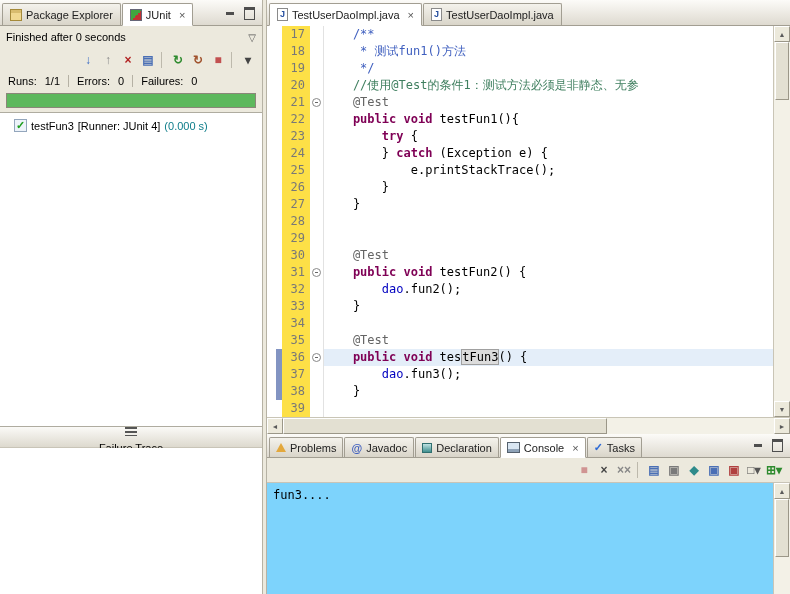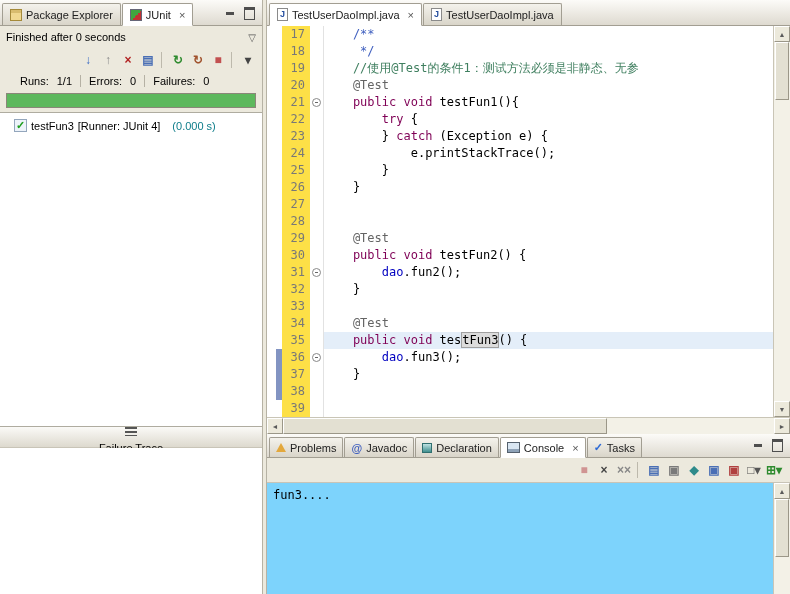--- a/index.html
+++ b/index.html
@@ -22,29 +22,29 @@
 
   
   .tbico{width:20px;height:18px;text-align:center;line-height:18px;font-size:12px;font-weight:bold;}
   .tsep{width:4px;height:16px;border-left:1px solid #BDB9AC;margin:0 3px;}
 
   
   .left-panel{position:absolute;left:0;top:0;width:263px;height:594px;display:flex;flex-direction:column;background:#ECE9DD;border-right:1px solid #B6B2A4;}
   .junit-status{display:flex;align-items:center;height:22px;padding:0 6px;}
   .junit-status .pulldown{margin-left:auto;color:#555;font-size:10px;}
   .junit-toolbar{display:flex;justify-content:flex-end;align-items:center;height:24px;padding:0 4px;}
-  .junit-counts{display:flex;align-items:center;gap:8px;height:18px;padding:0 20px;text-align:center;}
+  .junit-counts{display:flex;align-items:center;gap:8px;height:18px;padding:0 8px;text-align:center;}
   .cnt-div{width:1px;height:12px;background:#B5B1A4;}
   .progress-wrap{margin:3px 6px 4px 6px;height:15px;border:1px solid #8A8779;background:#DCD9CE;}
   .progress-fill{height:100%;width:100%;}
   .junit-tree{flex:1;background:#FFF;border-top:1px solid #AFACA0;padding-top:5px;overflow:hidden;}
   .tree-item{display:flex;align-items:center;gap:4px;padding:1px 4px 1px 14px;}
   .test-ok{width:13px;height:13px;border:1px solid #93A6BC;background:#EDF3FA;color:#1E9E1E;
            font-size:11px;line-height:11px;text-align:center;font-weight:bold;flex:0 0 auto;}
-  .ttime{color:#0E7D8A;margin-left:8px;}
+  .ttime{color:#0E7D8A;}
   .failure-header{display:flex;align-items:center;gap:6px;height:22px;padding:0 5px;
                   background:linear-gradient(#FBFAF7,#DDD9CE);border-top:1px solid #AFACA0;border-bottom:1px solid #C8C4B7;flex-direction:column;}
   .ft-lines{width:12px;height:9px;background:repeating-linear-gradient(#555 0 2px,transparent 2px 4px);flex:0 0 auto;}
   .ft-btns{margin-left:auto;display:flex;align-items:center;}
   .failure-body{height:146px;background:#FFF;}
 
   
   .icon{flex:0 0 auto;display:inline-block;}
   .pkg-icon{width:12px;height:12px;background:#F0D890;border:1px solid #A58A3A;box-shadow:inset 0 3px 0 #D8BC6E;}
   .junit-ico{width:12px;height:12px;border:1px solid #667;background:linear-gradient(135deg,#3FA63F 55%,#C03333 55%);}
@@ -68,21 +68,21 @@
   .ruler-num{width:28px;background:#fde047;}
   .ln{height:17px;line-height:17px;text-align:right;padding-right:5px;color:#787878;
       font-family:"DejaVu Sans Mono",monospace;font-size:12px;}
   .ruler-fold{width:14px;background:#FFF;border-right:1px solid #E2E2E2;}
   .fr{height:17px;position:relative;}
   .fm{position:absolute;left:2px;top:4px;width:9px;height:9px;border:1px solid #888;border-radius:50%;background:#FFF;}
   .fm::after{content:"";position:absolute;left:2px;top:3px;width:3px;height:1px;background:#666;}
   .code{flex:1;overflow:hidden;background:#FFF;}
   .cl{height:17px;line-height:17px;white-space:pre;font-family:"DejaVu Sans Mono",monospace;font-size:12px;color:#000;}
   .cl.current{background:#E4EEF9;}
-  .tok-kw{color:#7F0055;font-weight:normal;}
+  .tok-kw{color:#7F0055;font-weight:bold;}
   .tok-pl{color:#000;}
   .tok-cm{color:#3F7F5F;}
   .tok-jd{color:#3F5FBF;}
   .tok-an{color:#646464;}
   .tok-fd{color:#0000C0;}
   .tok-occ{background:#DCDCDC;outline:1px solid #A0A0A0;}
   .caret{display:inline-block;width:1px;height:13px;background:#000;vertical-align:-2px;}
 
   
   .vscroll{width:17px;background:#F3F1E7;border-left:1px solid #C9C5B6;display:flex;flex-direction:column;}
@@ -275,20 +275,21 @@
               <div class="fr"></div>
               <div class="fr">
                 <span class="fm"></span>
               </div>
               <div class="fr"></div>
               <div class="fr"></div>
               <div class="fr"></div>
             </div>
           <div class="code">
               <div class="cl"><span class="tok-jd">    /**</span></div>
+              <div class="cl"><span class="tok-jd">     * 测试fun1()方法</span></div>
               <div class="cl"><span class="tok-jd">     */</span></div>
               <div class="cl"><span class="tok-cm">    //使用@Test的条件1：测试方法必须是非静态、无参</span></div>
               <div class="cl"><span class="tok-an">    @Test</span></div>
               <div class="cl"><span class="tok-kw">    public void </span><span class="tok-pl">testFun1(){</span></div>
               <div class="cl"><span class="tok-pl">        </span><span class="tok-kw">try</span><span class="tok-pl"> {</span></div>
               <div class="cl"><span class="tok-pl">        } </span><span class="tok-kw">catch</span><span class="tok-pl"> (Exception e) {</span></div>
               <div class="cl"><span class="tok-pl">            e.printStackTrace();</span></div>
               <div class="cl"><span class="tok-pl">        }</span></div>
               <div class="cl"><span class="tok-pl">    }</span></div>
               <div class="cl"></div>

